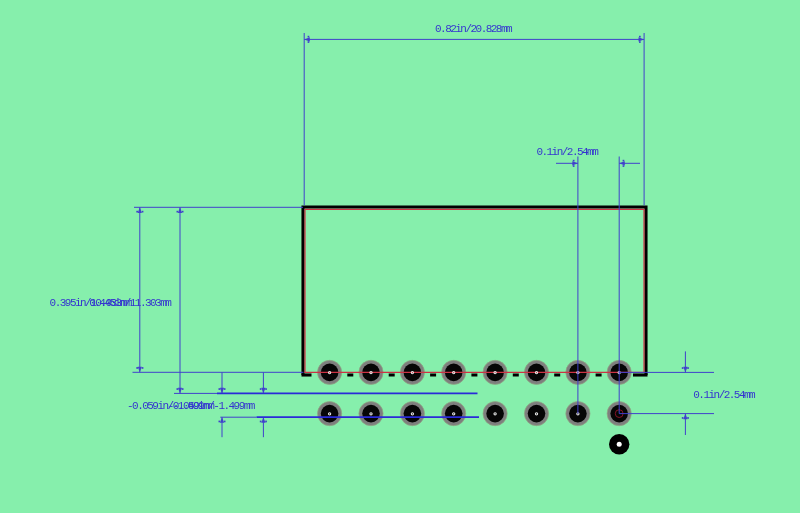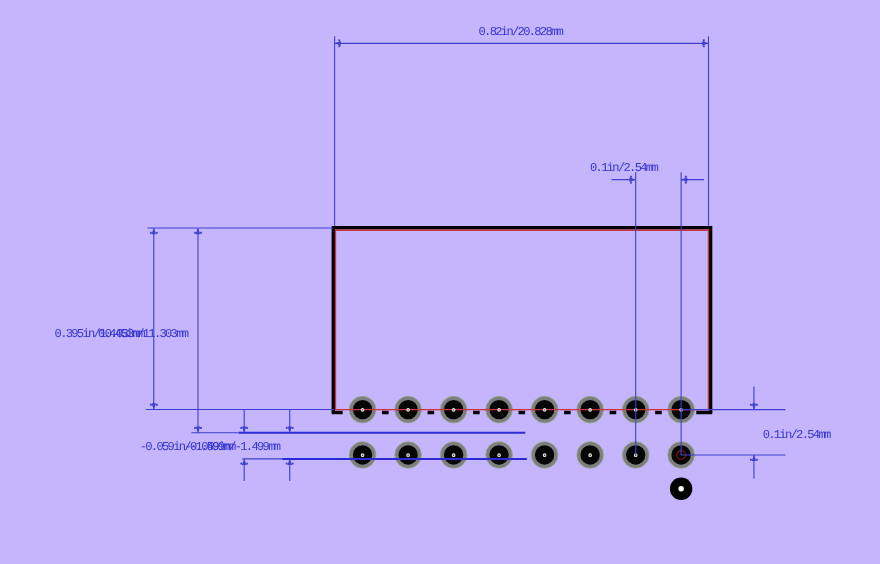--- a/index.html
+++ b/index.html
@@ -1,16 +1,16 @@
 <!DOCTYPE html>
 <html><head>
 <meta charset="utf-8">
 <style>
   html,body{margin:0;padding:0;background:#ffffff;}
-  .wrap{position:relative;width:800px;height:513px;background:#c4b5fd;overflow:hidden;}
+  .wrap{position:relative;width:800px;height:513px;background:#86efac;overflow:hidden;}
   svg{position:absolute;left:0;top:0;filter:blur(0.3px);}
   text.dim{font-family:"Liberation Mono", monospace;font-size:11px;letter-spacing:-1.53px;fill:#3535cf;}
 </style>
 </head>
 <body>
 
 <div class="wrap">
 <svg width="800" height="513" viewBox="0 0 800 513">
   <defs></defs>
 

